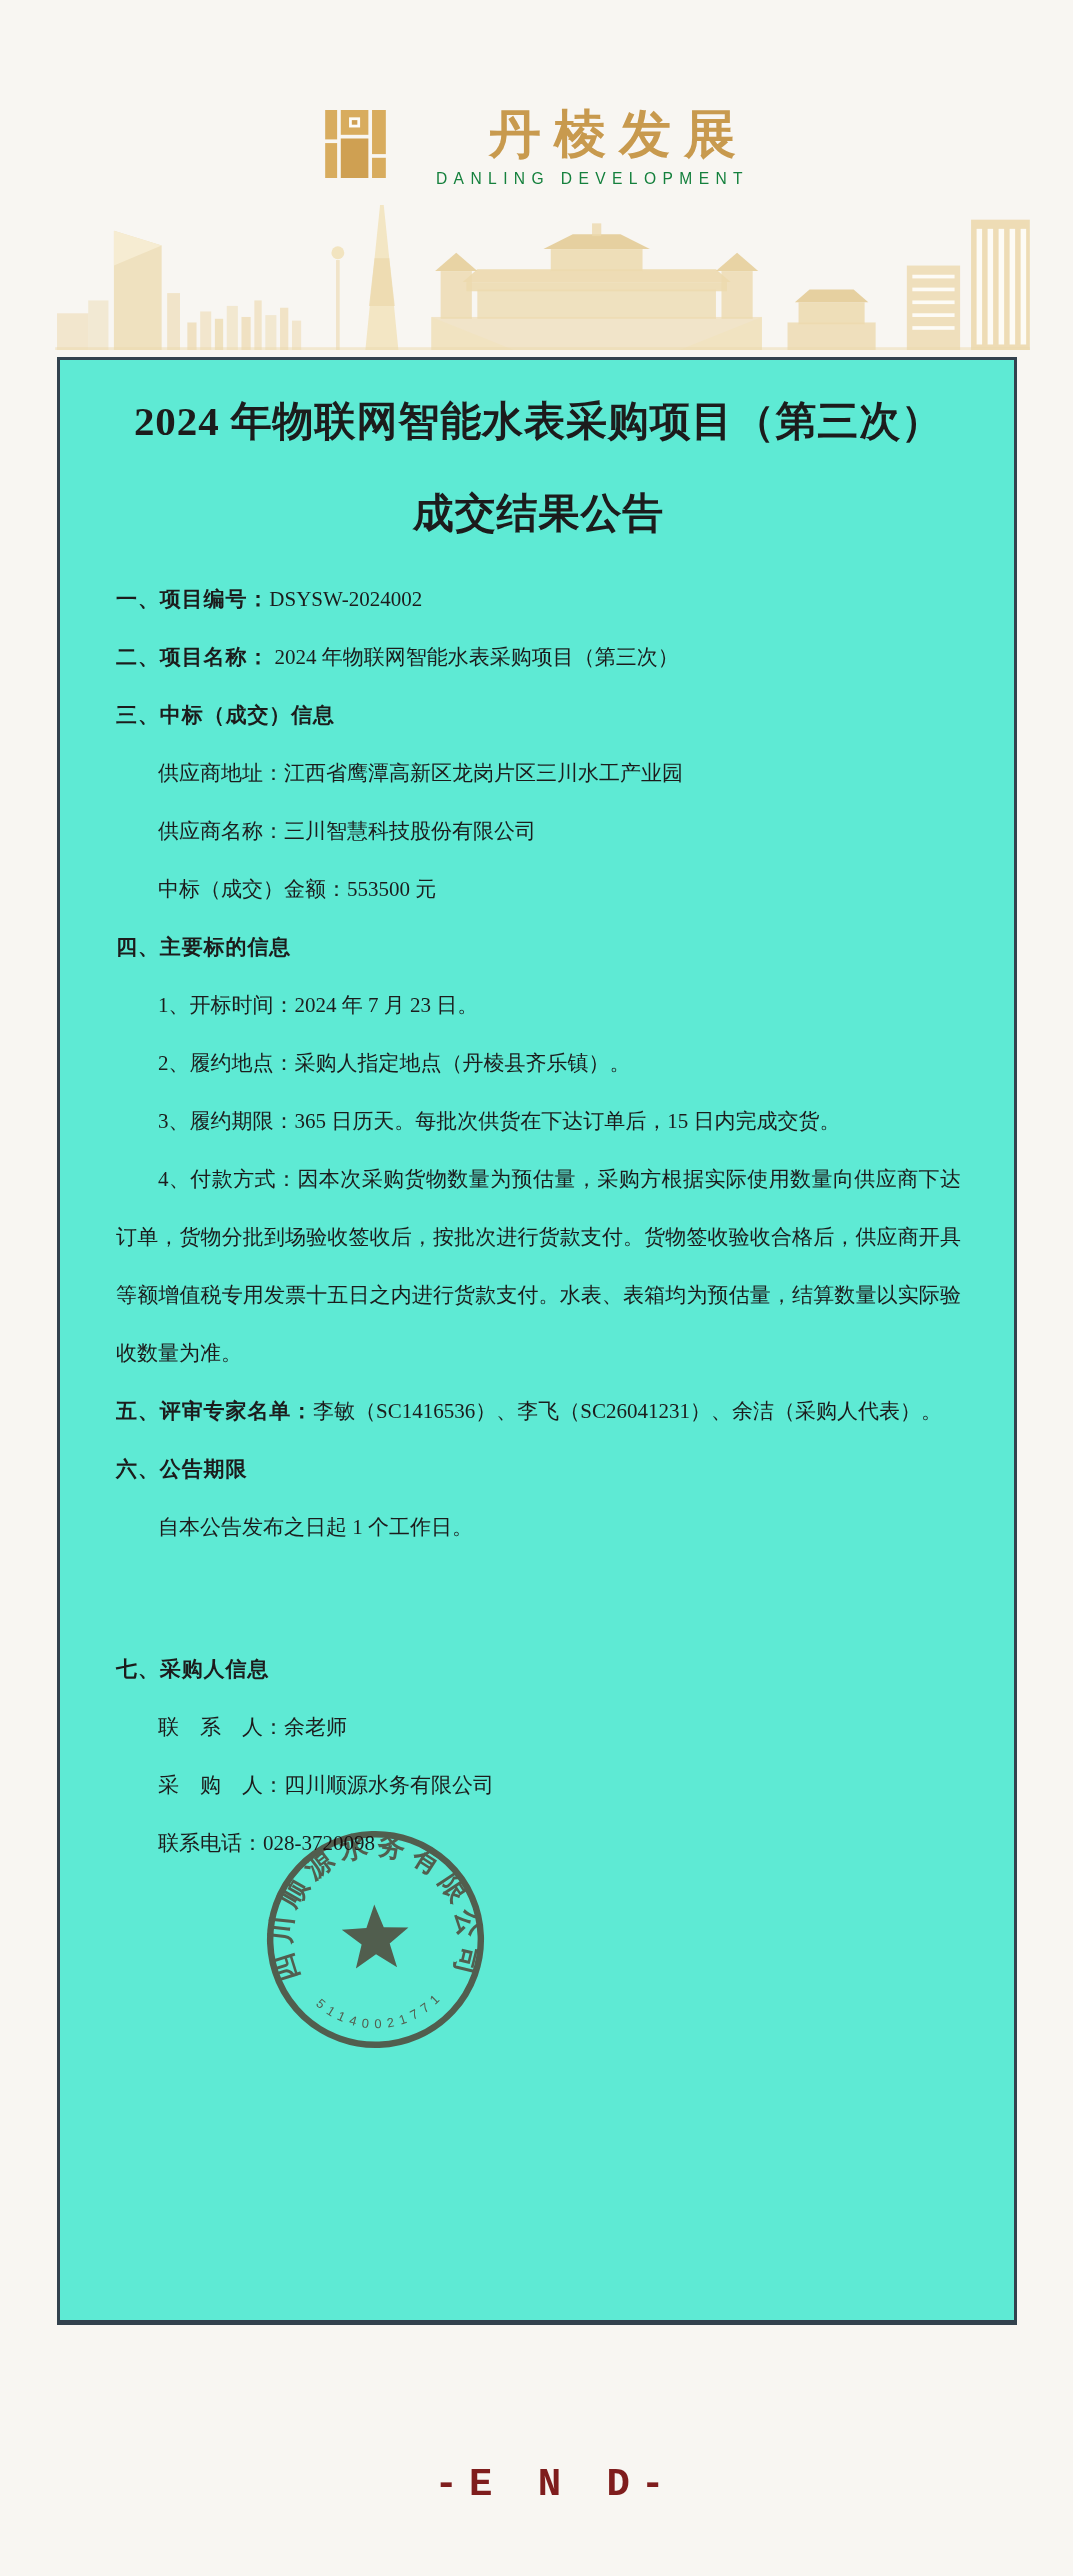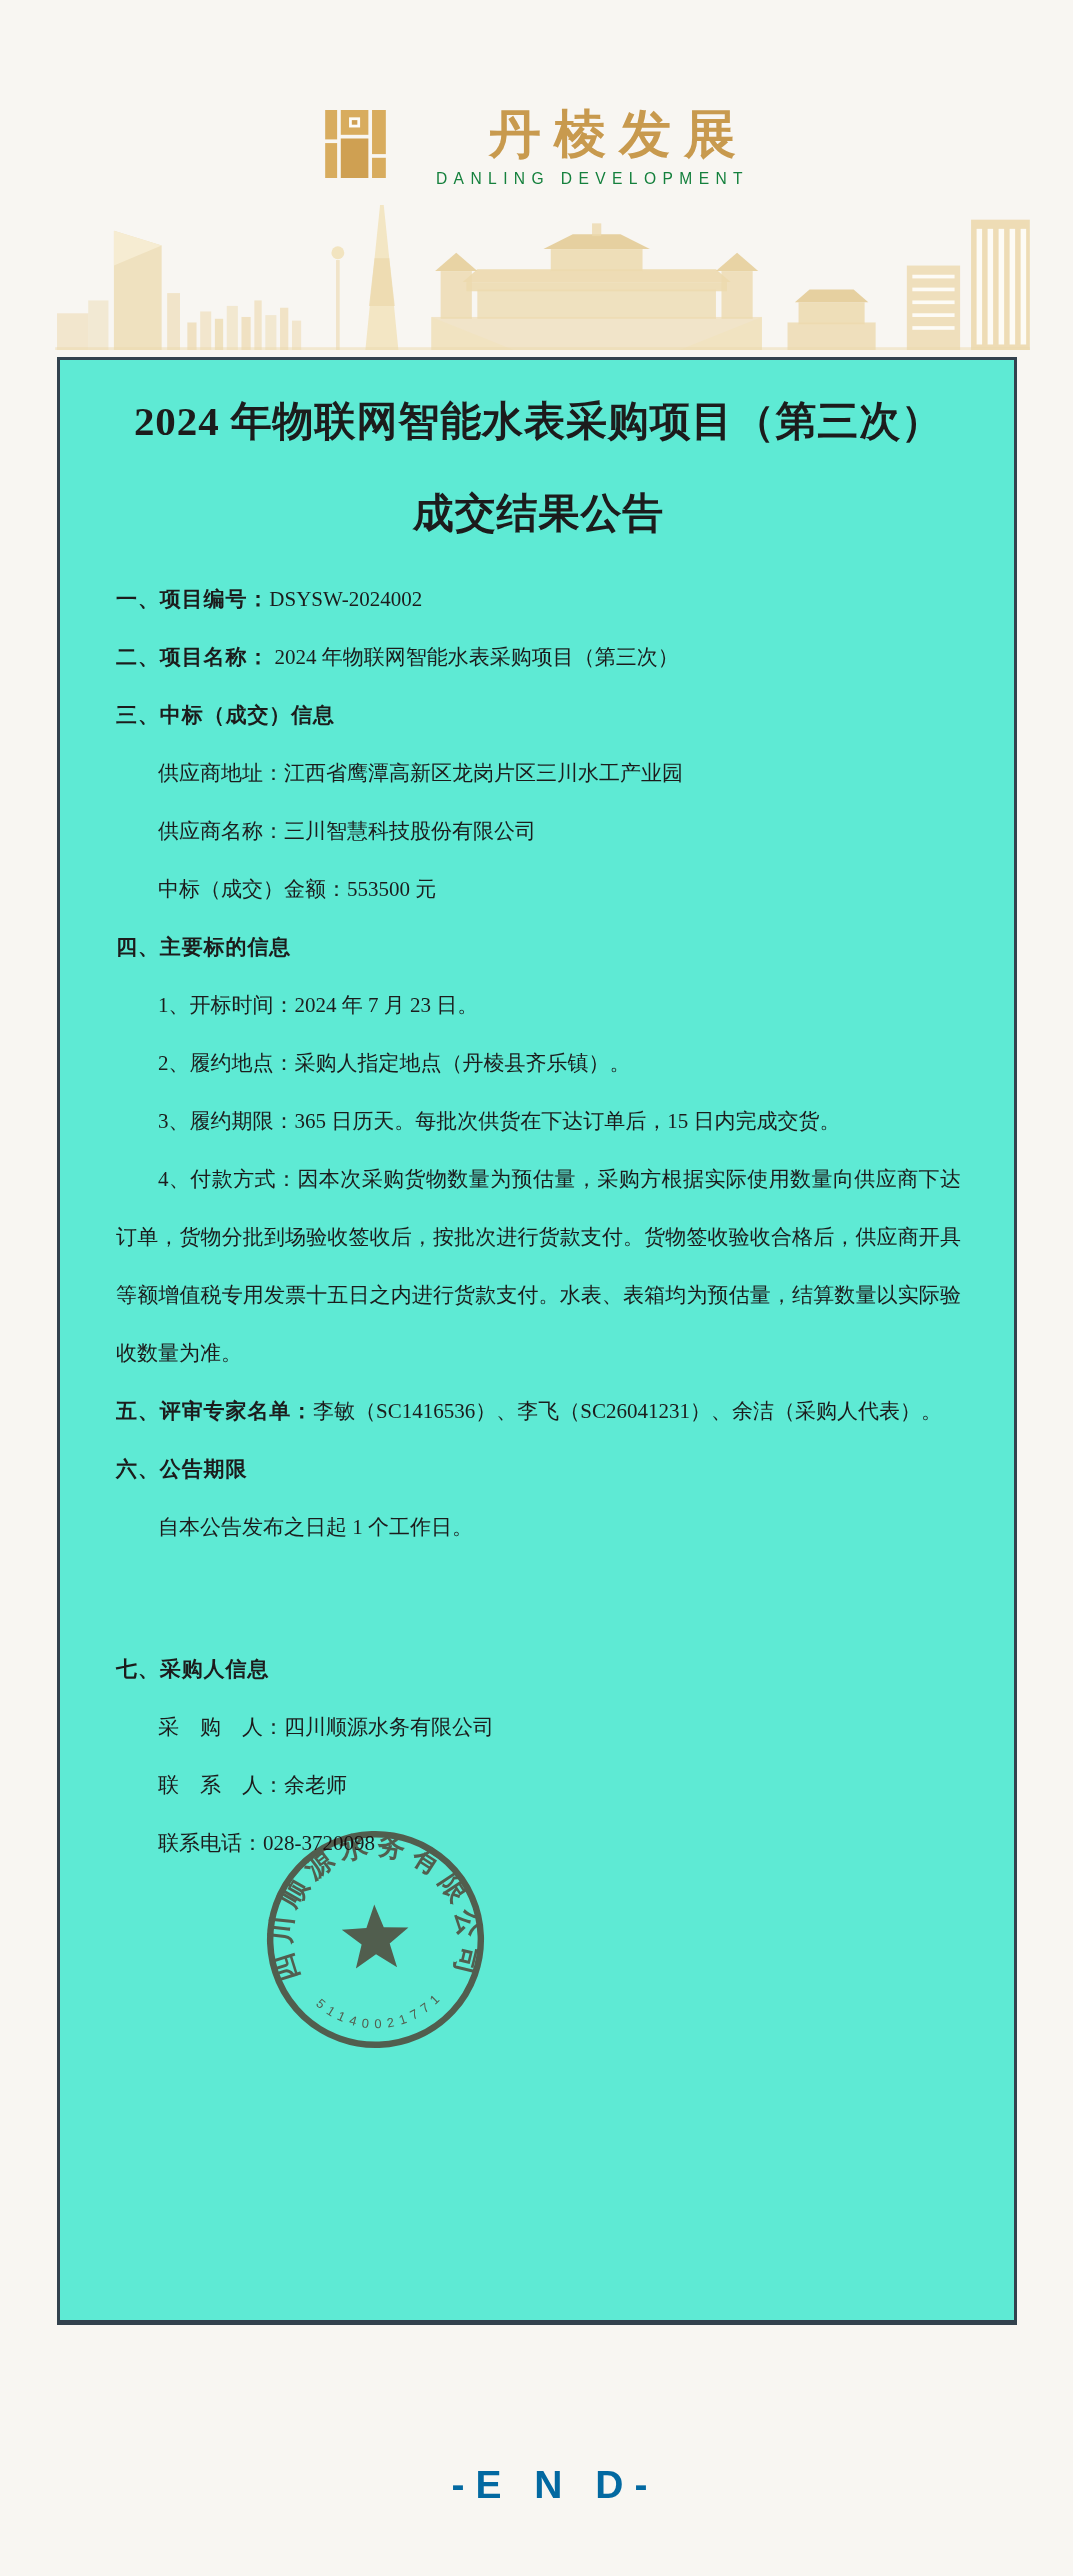--- a/index.html
+++ b/index.html
@@ -73,22 +73,22 @@
     position:absolute;left:260px;top:1824px;
     width:231px;height:231px;
     opacity:.84;mix-blend-mode:multiply;
     transform:rotate(-2deg);
     pointer-events:none;
   }
   
   .end-mark{
     margin-top:138px;text-align:center;
     font-size:39px;font-weight:700;letter-spacing:11px;
-    color:#0369a1;
-    font-family:Liberation Sans, sans-serif;
+    color:#7f1d1d;
+    font-family:Liberation Mono, monospace;
     margin-left:36px;
   }
 </style>
 </head>
 <body>
 
 <div class="brand">
   <svg class="mark" viewBox="0 0 66 74" aria-hidden="true">
     <g fill="#d8ac5e">
       <rect x="0" y="0" width="13" height="32"></rect>
@@ -189,22 +189,22 @@
     <p class="ind"><span>中标（成交）金额：553500 元</span></p>
     <p><span class="b">四、主要标的信息</span></p>
     <p class="ind"><span>1、开标时间：2024 年 7 月 23 日。</span></p>
     <p class="ind"><span>2、履约地点：采购人指定地点（丹棱县齐乐镇）。</span></p>
     <p class="ind just"><span>3、履约期限：365 日历天。每批次供货在下达订单后，15 日内完成交货。</span></p>
     <p class="ind just"><span>4、付款方式：因本次采购货物数量为预估量，采购方根据实际使用数量向供应商下达订单，货物分批到场验收签收后，按批次进行货款支付。货物签收验收合格后，供应商开具等额增值税专用发票十五日之内进行货款支付。水表、表箱均为预估量，结算数量以实际验收数量为准。</span></p>
     <p class="just"><span class="b">五、评审专家名单：</span><span>李敏（SC1416536）、李飞（SC26041231）、余洁（采购人代表）。</span></p>
     <p><span class="b">六、公告期限</span></p>
     <p class="ind"><span>自本公告发布之日起 1 个工作日。</span></p>
     <p class="gap"><span class="b">七、采购人信息</span></p>
+    <p class="ind"><span>联　系　人：余老师</span></p>
     <p class="ind"><span>采　购　人：四川顺源水务有限公司</span></p>
-    <p class="ind"><span>联　系　人：余老师</span></p>
     <p class="ind"><span>联系电话：028-3720098</span></p>
   </div>
 </div>
 
 <svg class="stamp" viewBox="0 0 250 250" aria-hidden="true">
   <defs>
     <path id="arcTop" d="M 38.6,156.5 A 92,92 0 1 1 211.4,156.5" fill="none"></path>
     <path id="arcBottom" d="M 38,165.6 A 96,96 0 0 0 212,165.6" fill="none"></path>
   </defs>
   <circle cx="125" cy="125" r="114" fill="none" stroke="#d6483f" stroke-width="7"></circle>

